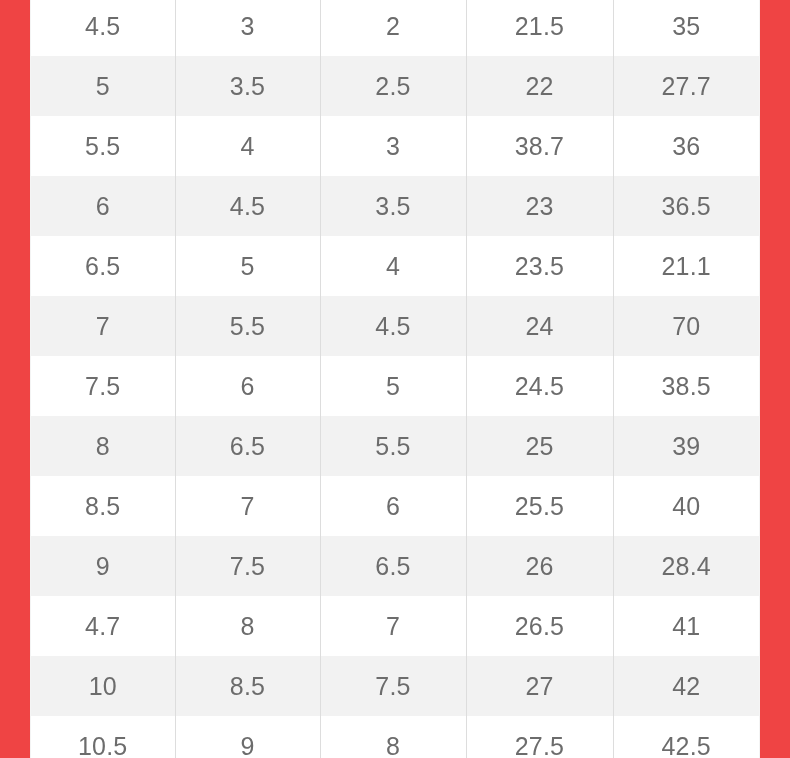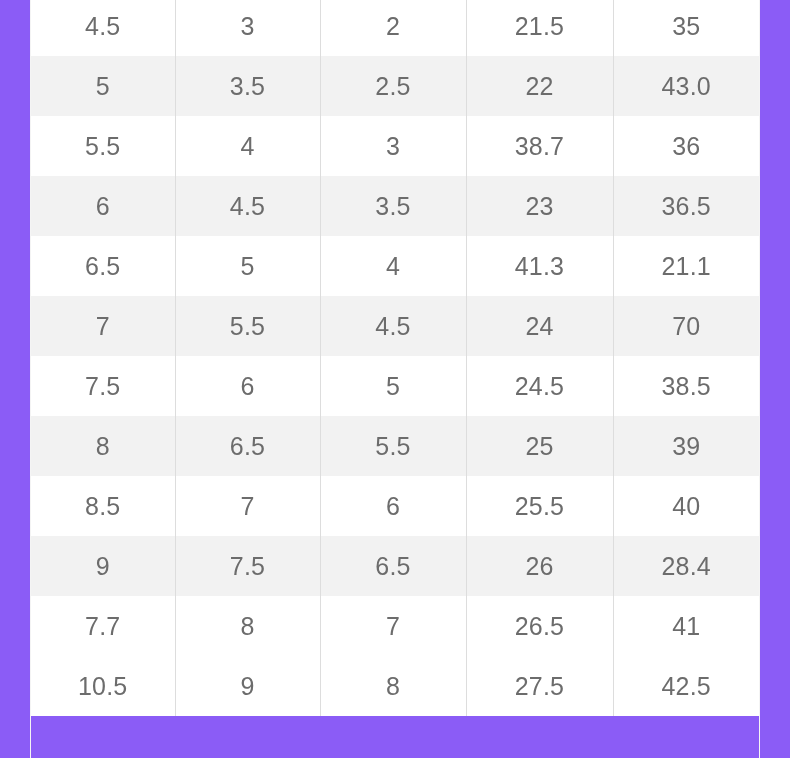--- a/index.html
+++ b/index.html
@@ -12,21 +12,21 @@
     width: 790px;
     height: 758px;
     overflow: hidden;
     font-family: "Liberation Sans", "DejaVu Sans", sans-serif;
   }
 
   #viewport {
     position: relative;
     width: 790px;
     height: 758px;
-    background: #8b5cf6;
+    background: #ef4444;
     overflow: hidden;
   }
 
   
   #size-table {
     position: absolute;
     left: 31px;
     top: -4px;            
     width: 728px;
     border-collapse: collapse;
@@ -104,41 +104,41 @@
           <td>3</td>
           <td>2</td>
           <td>21.5</td>
           <td>35</td>
         </tr>
         <tr class="row-alt">
           <td>5</td>
           <td>3.5</td>
           <td>2.5</td>
           <td>22</td>
-          <td>43.0</td>
+          <td>27.7</td>
         </tr>
         <tr class="row-plain">
           <td>5.5</td>
           <td>4</td>
           <td>3</td>
           <td>38.7</td>
           <td>36</td>
         </tr>
         <tr class="row-alt">
           <td>6</td>
           <td>4.5</td>
           <td>3.5</td>
           <td>23</td>
           <td>36.5</td>
         </tr>
         <tr class="row-plain">
           <td>6.5</td>
           <td>5</td>
           <td>4</td>
-          <td>41.3</td>
+          <td>23.5</td>
           <td>21.1</td>
         </tr>
         <tr class="row-alt">
           <td>7</td>
           <td>5.5</td>
           <td>4.5</td>
           <td>24</td>
           <td>70</td>
         </tr>
         <tr class="row-plain">
@@ -163,25 +163,32 @@
           <td>40</td>
         </tr>
         <tr class="row-alt">
           <td>9</td>
           <td>7.5</td>
           <td>6.5</td>
           <td>26</td>
           <td>28.4</td>
         </tr>
         <tr class="row-plain">
-          <td>7.7</td>
+          <td>4.7</td>
           <td>8</td>
           <td>7</td>
           <td>26.5</td>
           <td>41</td>
+        </tr>
+        <tr class="row-alt">
+          <td>10</td>
+          <td>8.5</td>
+          <td>7.5</td>
+          <td>27</td>
+          <td>42</td>
         </tr>
         <tr class="row-plain">
           <td>10.5</td>
           <td>9</td>
           <td>8</td>
           <td>27.5</td>
           <td>42.5</td>
         </tr>
       </tbody>
   </table>

